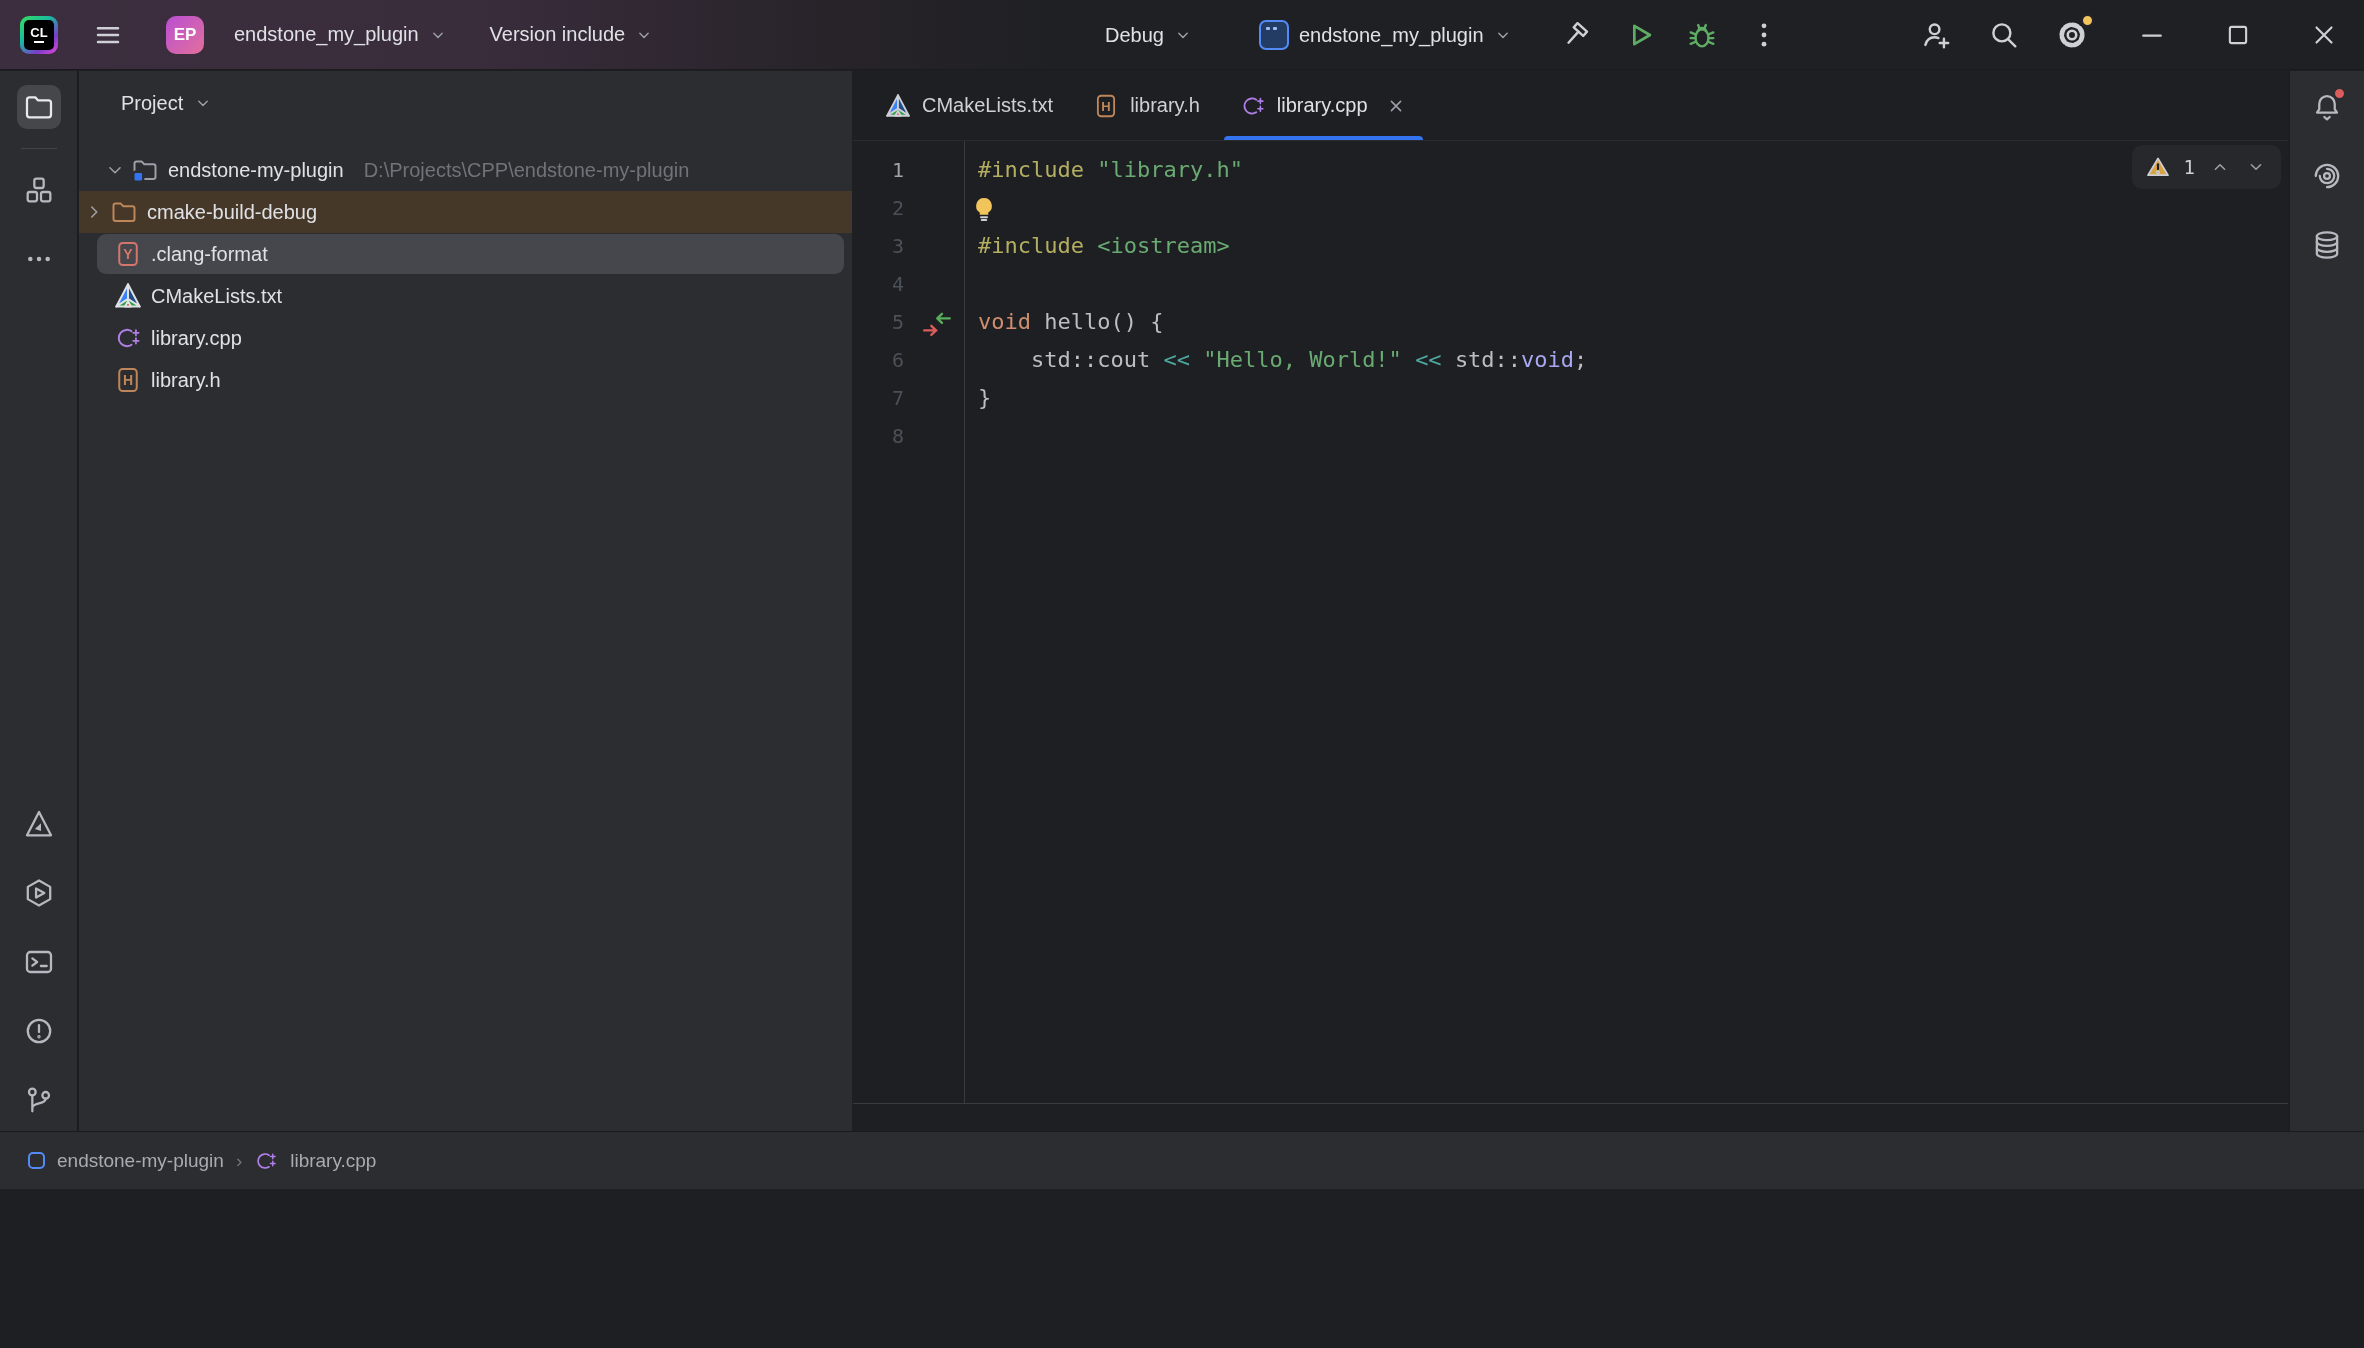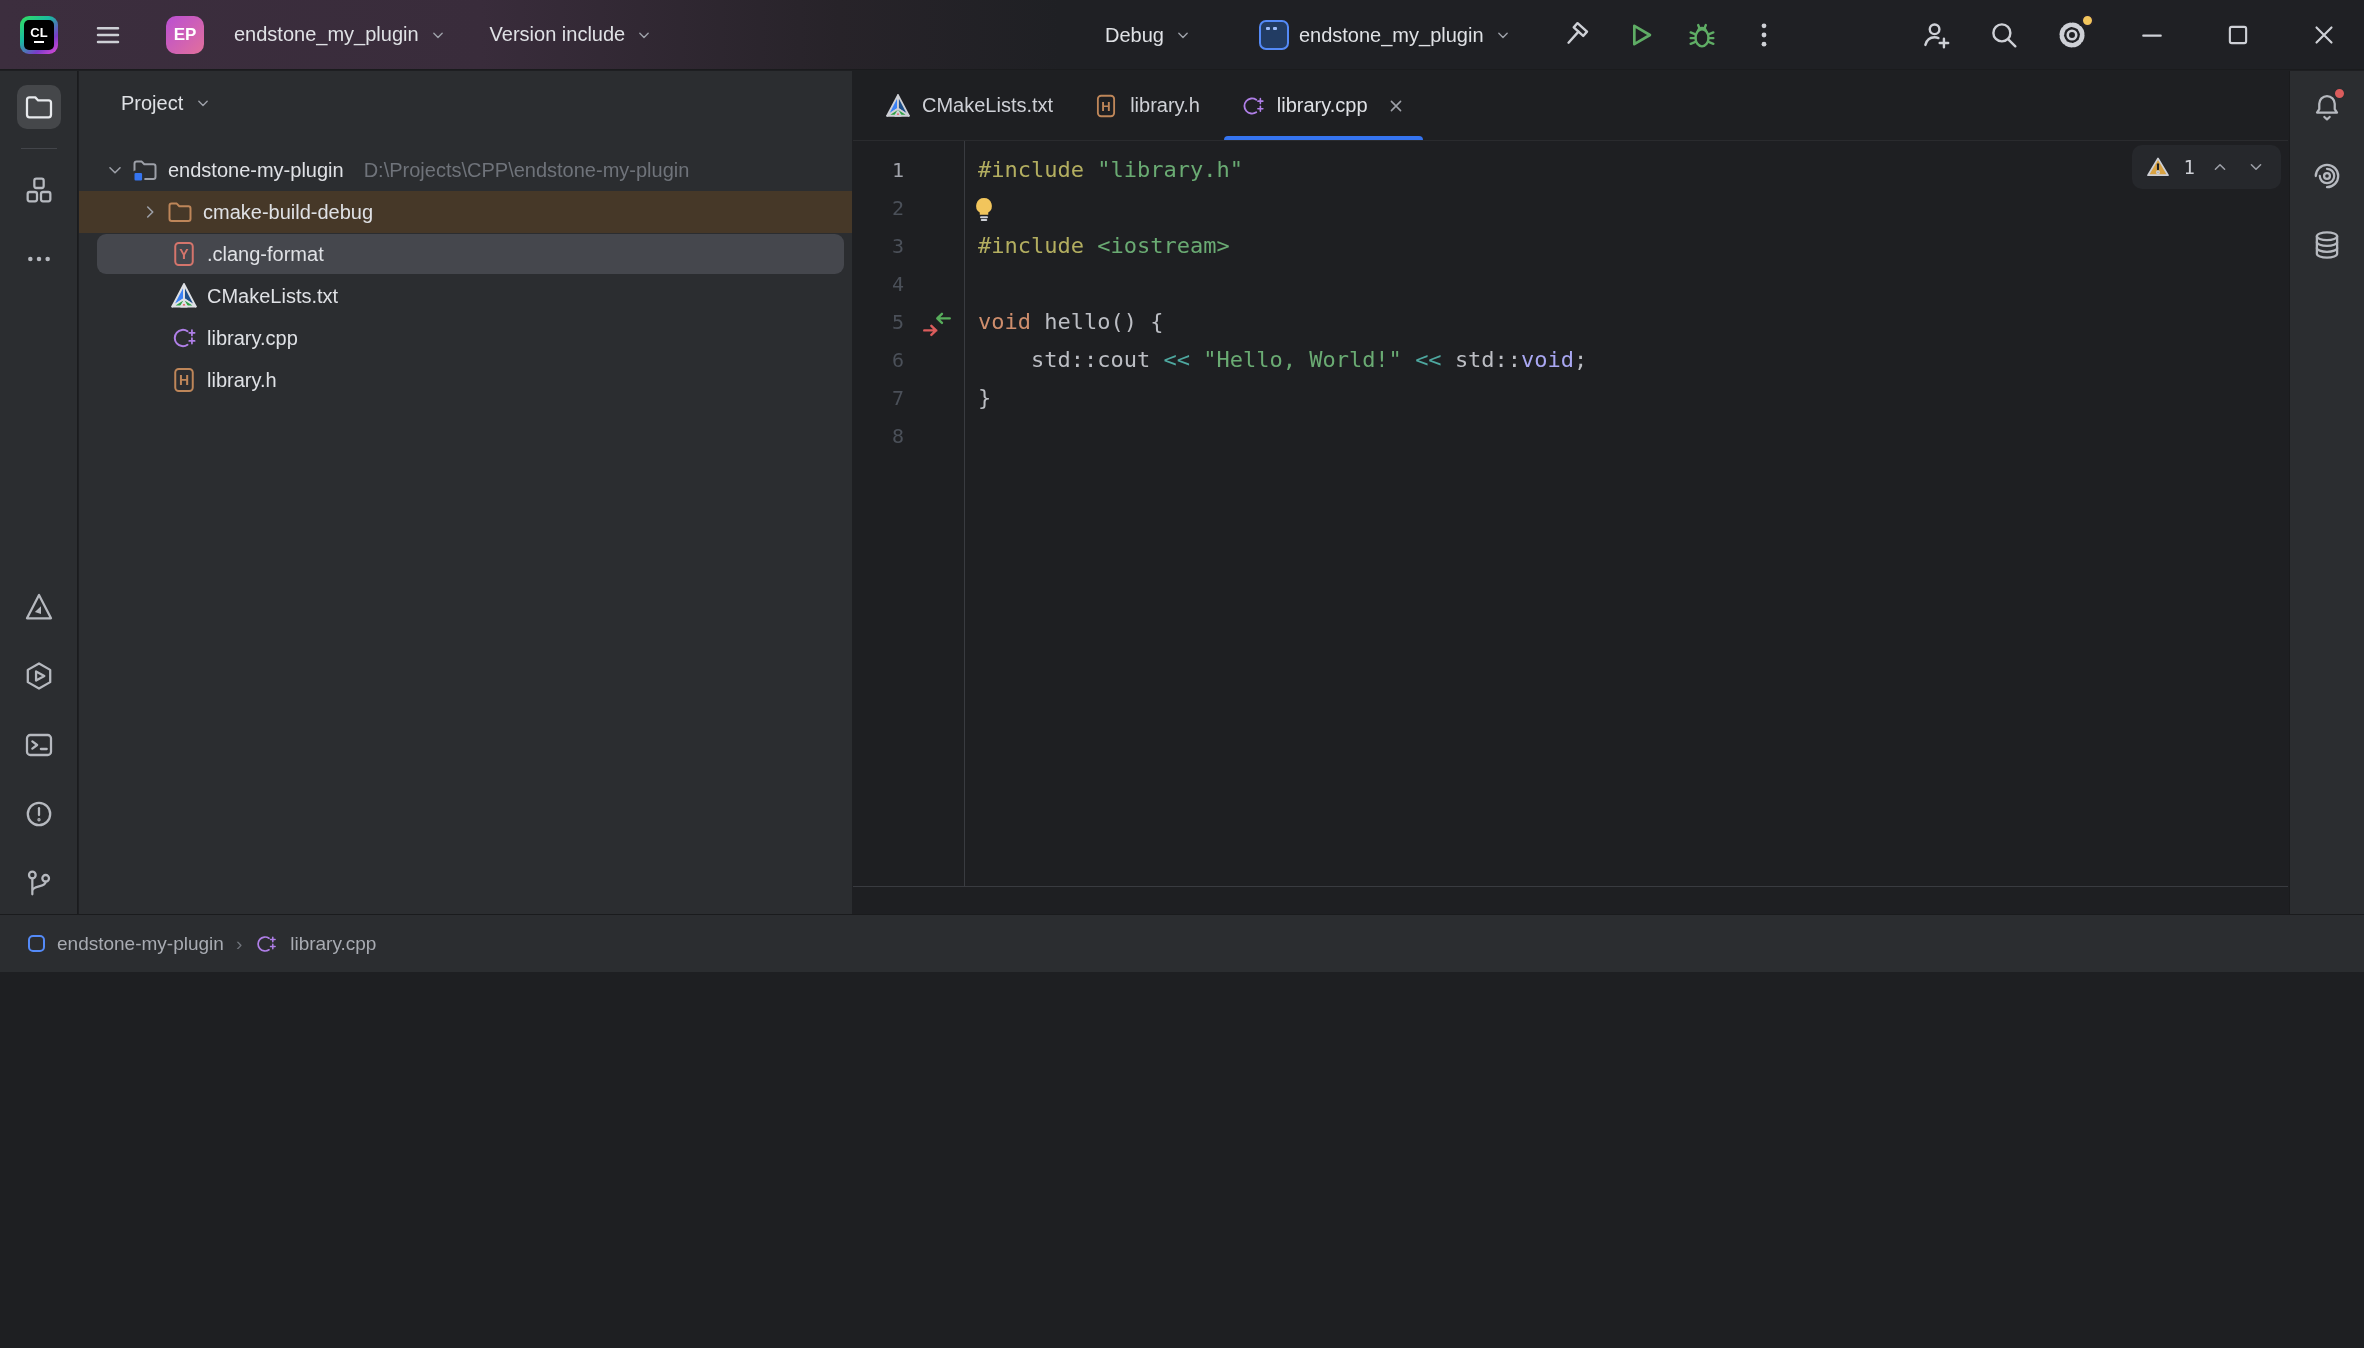--- a/index.html
+++ b/index.html
@@ -7,21 +7,21 @@
     --text:#DFE1E5; --text-dim:#CED0D6; --text-grey:#9DA0A8; --text-faint:#6F737A;
     --blue:#3574F0; --blue-icon:#548AF7; --green:#5FAD65; --red:#DB5C5C;
     --yellow:#D9A343; --bulb:#F2C55C;
     --code-text:#BCBEC4; --code-dir:#B3AE60; --code-str:#6AAB73; --code-kw:#CF8E6D;
     --code-op:#4EA8A0; --code-fn:#A9A7F2; --ln:#4B5059; --ln-active:#A1A3AB;
     --row-brown:#463828; --row-sel:#45474D; --tool-sel:#45474A;
   }
   *{box-sizing:border-box;margin:0;padding:0}
   html,body{width:2364px;height:1348px;overflow:hidden;background:var(--bg-dark);
     font-family:"Liberation Sans",sans-serif;-webkit-font-smoothing:antialiased}
-  .app{position:relative;width:2364px;height:972px;color:var(--text)}
+  .app{position:relative;width:2364px;height:1189px;color:var(--text)}
   svg{display:block;fill:none;stroke:currentColor;stroke-width:1.7;stroke-linecap:round;stroke-linejoin:round}
 
   
   .titlebar{position:absolute;top:0;left:0;right:0;height:70px;display:flex;align-items:center;
     background:linear-gradient(to right,#3C2E3E 0px,#392C3B 480px,#272329 840px,#1F2024 1060px,#1F2024 100%);
     border-bottom:1px solid var(--border)}
   .tb-left{display:flex;align-items:center;gap:14px;padding-left:20px}
   .logo{width:38px;height:38px;border-radius:9px;padding:4px;
     background:linear-gradient(140deg,#35E15C 0%,#19B9A2 38%,#7A3CC9 72%,#E44AD7 100%)}
   .logo-in{width:30px;height:30px;border-radius:5px;background:#000;color:#fff;font-size:13px;
@@ -62,21 +62,21 @@
   .project-panel{position:absolute;top:71px;left:79px;width:773px;bottom:58px;background:var(--bg-panel)}
   .pp-header{height:64px;display:flex;align-items:center;padding-left:42px;gap:10px;font-size:20px;font-weight:400;color:var(--text)}
   .pp-header .chev{color:var(--text-grey)}
   .tree{margin-top:14px}
   .tree-row{height:42px;display:flex;align-items:center;font-size:20px;color:var(--text);position:relative}
   .tree-row .lbl{margin-left:8px;white-space:nowrap}
   .tree-row .path{margin-left:20px;color:var(--text-faint);white-space:nowrap}
   .tw{width:30px;height:30px;display:flex;align-items:center;justify-content:center;flex:none}
   .chev-sp{width:34px;flex:none}
   .lvl0{padding-left:21px}
-  .lvl1{padding-left:56px}
+  .lvl1{}
   .hl-brown{background:var(--row-brown)}
   .hl-sel{background:transparent}
   .hl-sel::before{content:"";position:absolute;left:18px;right:8px;top:1px;bottom:1px;background:var(--row-sel);border-radius:9px}
   .tree-row>*{position:relative}
   .tree-chev{color:var(--text-grey)}
 
   
   .editor{position:absolute;top:71px;left:853px;right:76px;bottom:58px;background:var(--bg-dark);
     display:flex;flex-direction:column}
   .tabbar{height:70px;display:flex;align-items:stretch;padding-left:12px;border-bottom:1px solid #2A2B2E;flex:none}

